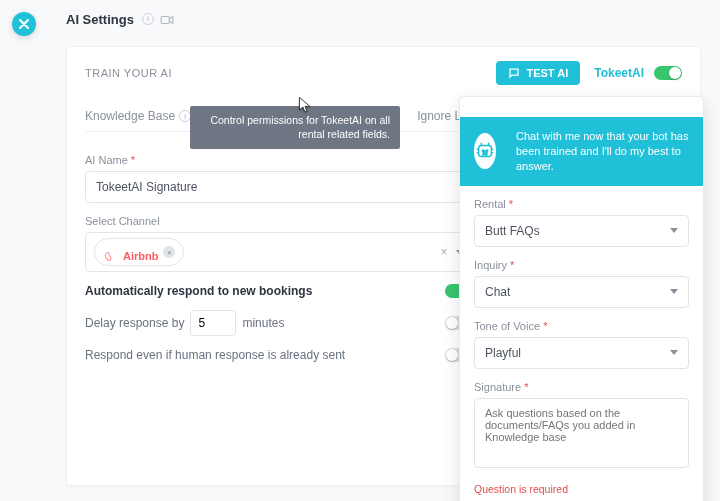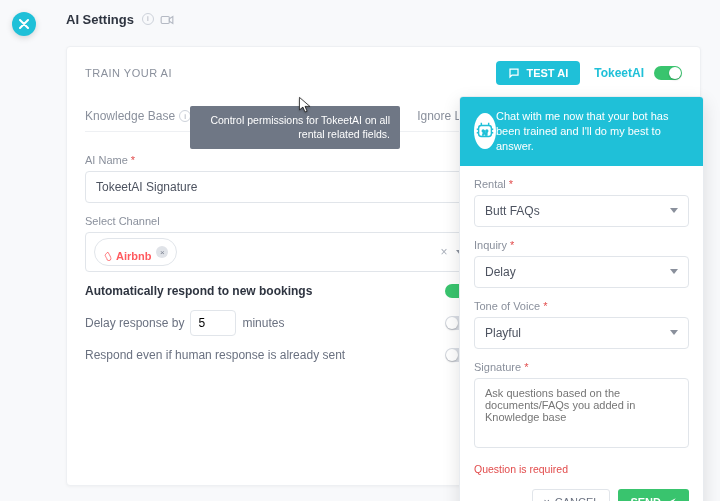--- a/index.html
+++ b/index.html
@@ -31,38 +31,38 @@
   .cursor { position:absolute; top:96px; left:298px; z-index:6; width:14px; height:18px;}
   .cursor svg { width:14px; height:18px; filter:drop-shadow(0 1px 1px rgba(0,0,0,.3));}
   .columns { display:flex; margin-top:22px; gap:24px;}
   .col-left { flex:1.15; display:flex; flex-direction:column; gap:12px;}
   .col-right { flex:.55;}
   label.field-label { font-size:11px; color:#8a909c; display:block; margin-bottom:5px;}
   .req { color:#e24c4c;}
   input.text-input { width:100%; border:1px solid #e1e5ea; border-radius:4px; padding:8px 10px; font-size:12px; color:#4d5360; outline:none;}
   .channel-select { width:100%; border:1px solid #e1e5ea; border-radius:4px; padding:5px 8px; display:flex; align-items:center; justify-content:space-between; min-height:34px;}
   .chip { border:1px solid #e1e5ea; border-radius:14px; padding:3px 8px; display:inline-flex; align-items:center; gap:5px; font-size:11px; color:#6a7180;}
-  .chip .brand { color:#ff5a5f; font-weight:600; display:flex; align-items:center; gap:3px;margin-top:8px;}
+  .chip .brand { color:#ff5a5f; font-weight:600; display:flex; align-items:center; gap:10px;margin-top:8px;}
   .chip .remove { width:12px; height:12px; border-radius:50%; background:#e0e3e8; color:#7b8190; display:flex; align-items:center; justify-content:center; font-size:8px; cursor:pointer;}
   .channel-right { display:flex; align-items:center; gap:8px; color:#a9afba;}
   .row-line { display:flex; align-items:center; justify-content:space-between; gap:10px;}
   .row-line .left { display:flex; align-items:center; gap:6px; font-size:12px;}
   .strong { color:#2e3440; font-weight:700; font-size:12px;}
   .num-input { width:46px; border:1px solid #e1e5ea; border-radius:4px; padding:5px 7px; font-size:12px;}
   .radio-list { display:flex; flex-direction:column; gap:20px; margin-top:6px;}
   .radio-item { display:flex; align-items:flex-start; gap:8px;}
   .radio-o { width:14px; height:14px; border:2px solid #c8ccd4; border-radius:50%; margin-top:2px; position:relative; cursor:pointer; flex:0 0 14px;}
   .radio-o.sel { border-color:#1fc0d8;}
   .radio-o.sel::after { content:""; position:absolute; inset:2px; background:#1fc0d8; border-radius:50%;}
   .radio-text .rt-title { font-size:12px; color:#5e6572; font-weight:600; white-space:nowrap; overflow:hidden;}
   .radio-text .rt-sub { font-size:10.5px; color:#a9afba; white-space:nowrap; overflow:hidden;}
 
   
   .panel { position:absolute; right:16px; top:96px; width:245px; background:#fff; border:1px solid #e8ebef; border-radius:4px; box-shadow:0 6px 18px rgba(0,0,0,.12); z-index:10; overflow:hidden;}
-  .panel-header { background:#1fc0d8; color:#fff; padding:12px 14px; display:flex; align-items:center; gap:0;}
+  .panel-header { background:#1fc0d8; color:#fff; padding:12px 14px; display:flex; align-items:center; gap:20px;margin-top:20px;}
   .ai-badge { width:36px; height:36px; border-radius:50%; background:#fff; display:flex; align-items:center; justify-content:center;}
   .ai-badge svg { width:22px; height:22px;}
   .panel-header .msg { font-size:11px; line-height:1.35;}
   .panel-body { padding:12px 14px 14px; display:flex; flex-direction:column; gap:12px;}
   .select { border:1px solid #e1e5ea; border-radius:4px; padding:8px 10px; display:flex; align-items:center; justify-content:space-between; font-size:12px; color:#4d5360; cursor:pointer;}
   .textarea { border:1px solid #e1e5ea; border-radius:4px; min-height:70px; padding:8px 10px; font-size:11px; color:#a9afba; resize:none; width:100%; outline:none; font-family:inherit;}
   .error-text { color:#e24c4c; font-size:10.5px;}
   .panel-actions { display:flex; justify-content:flex-end; gap:8px; margin-top:2px;}
   .btn-cancel { background:#fff; border:1px solid #e1e5ea; color:#6a7180; font-size:11px; border-radius:3px; padding:6px 10px; cursor:pointer; display:inline-flex; align-items:center; gap:5px;}
   .btn-send { background:#39c46e; border:none; color:#fff; font-size:11px; font-weight:600; border-radius:3px; padding:6px 12px; cursor:pointer; display:inline-flex; align-items:center; gap:6px;}
@@ -238,21 +238,21 @@
       <div>
         <label class="field-label"><span>Rental</span> <span class="req">*</span></label>
         <div class="select">
             <span>Butt FAQs</span>
             <span class="chev"></span>
           </div>
       </div>
       <div>
         <label class="field-label"><span>Inquiry</span> <span class="req">*</span></label>
         <div class="select">
-            <span>Delay</span>
+            <span>Chat</span>
             <span class="chev"></span>
           </div>
       </div>
       <div>
         <label class="field-label"><span>Tone of Voice</span> <span class="req">*</span></label>
         <div class="select">
             <span>Playful</span>
             <span class="chev"></span>
           </div>
       </div>

